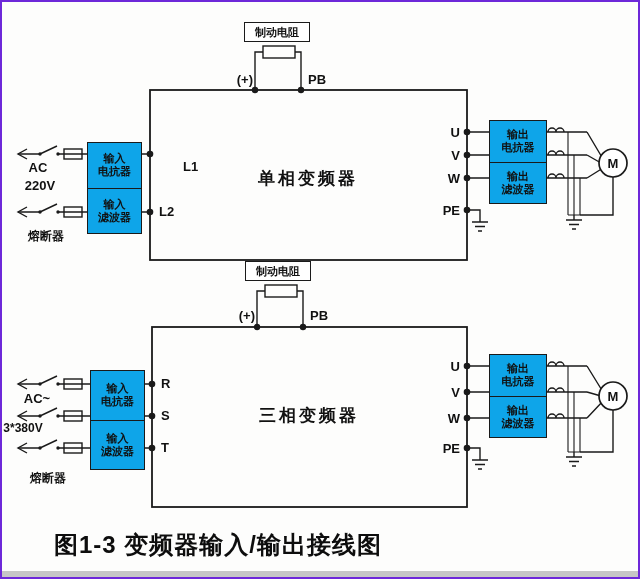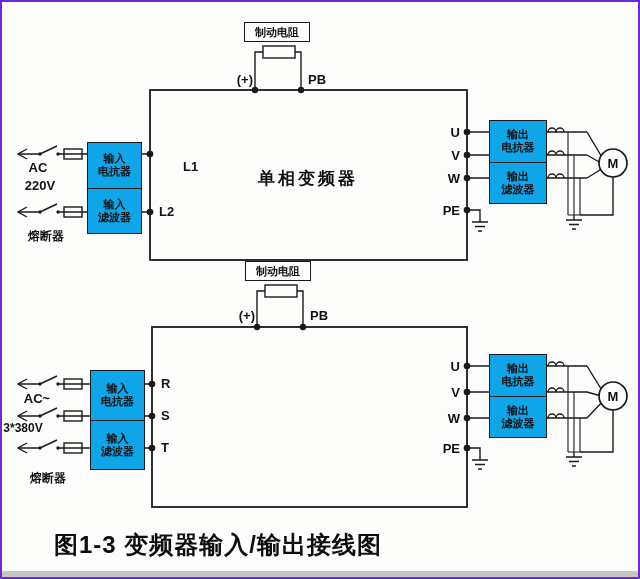--- a/index.html
+++ b/index.html
@@ -153,20 +153,21 @@
   <div class="lbl center" style="left:38px;top:183px;">220V</div>
   <div class="lbl" style="left:26px;top:234px;font-size:12px;">熔断器</div>
 
   <div class="lbl center" style="left:611px;top:161px;">M</div>
 
   <div class="box-label" style="left:243px;top:259px;width:66px;height:20px;">制动电阻</div>
 
   <div class="lbl right" style="left:229px;top:313px;width:24px;">(+)</div>
   <div class="lbl" style="left:308px;top:313px;">PB</div>
 
+  <div class="title-lbl" style="left:307px;top:413px;">三相变频器</div>
 
   <div class="unit-box" style="left:88px;top:368px;width:55px;height:100px;">
     <div class="half top">输入
 电抗器</div>
     <div class="half">输入
 滤波器</div>
   </div>
 
   <div class="unit-box" style="left:487px;top:352px;width:58px;height:84px;">
     <div class="half top">输出

